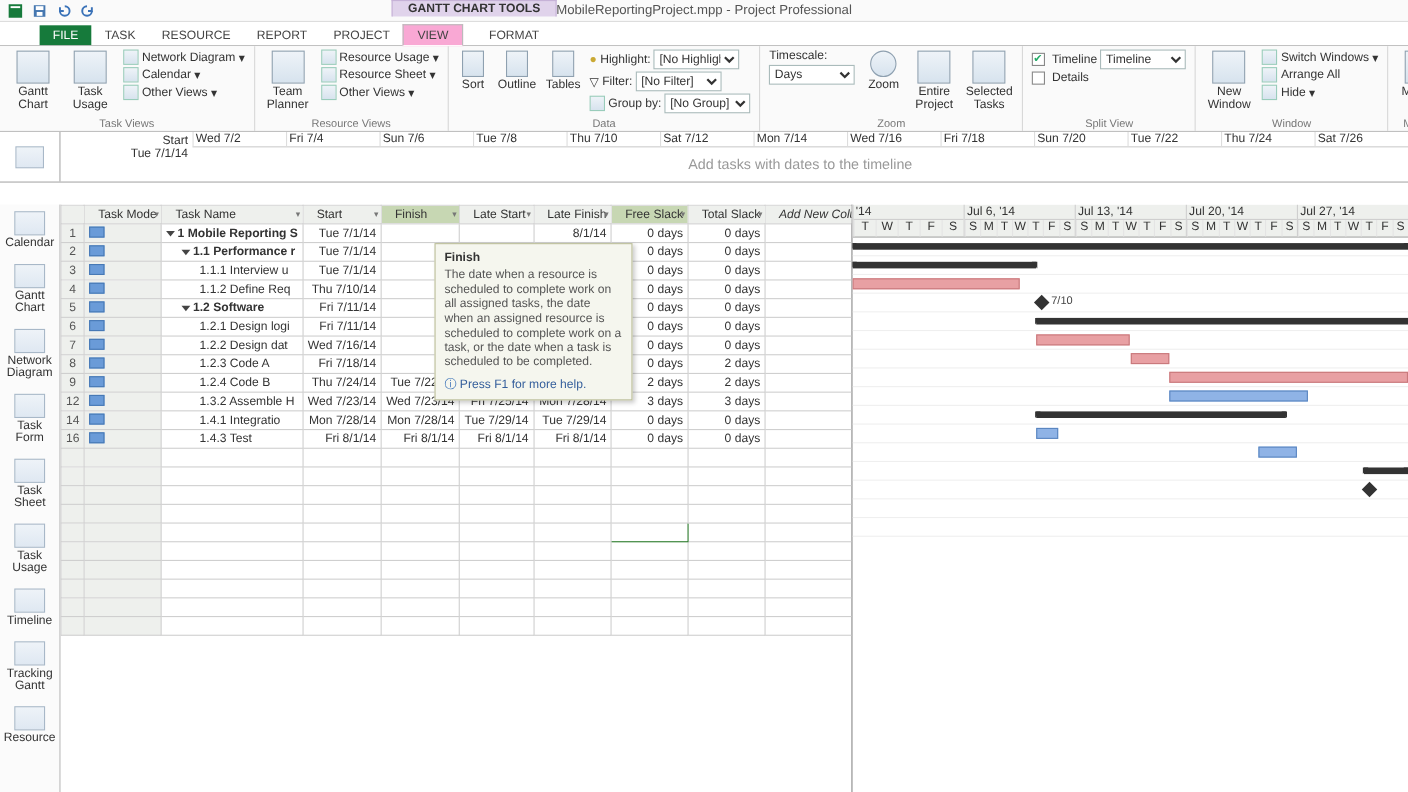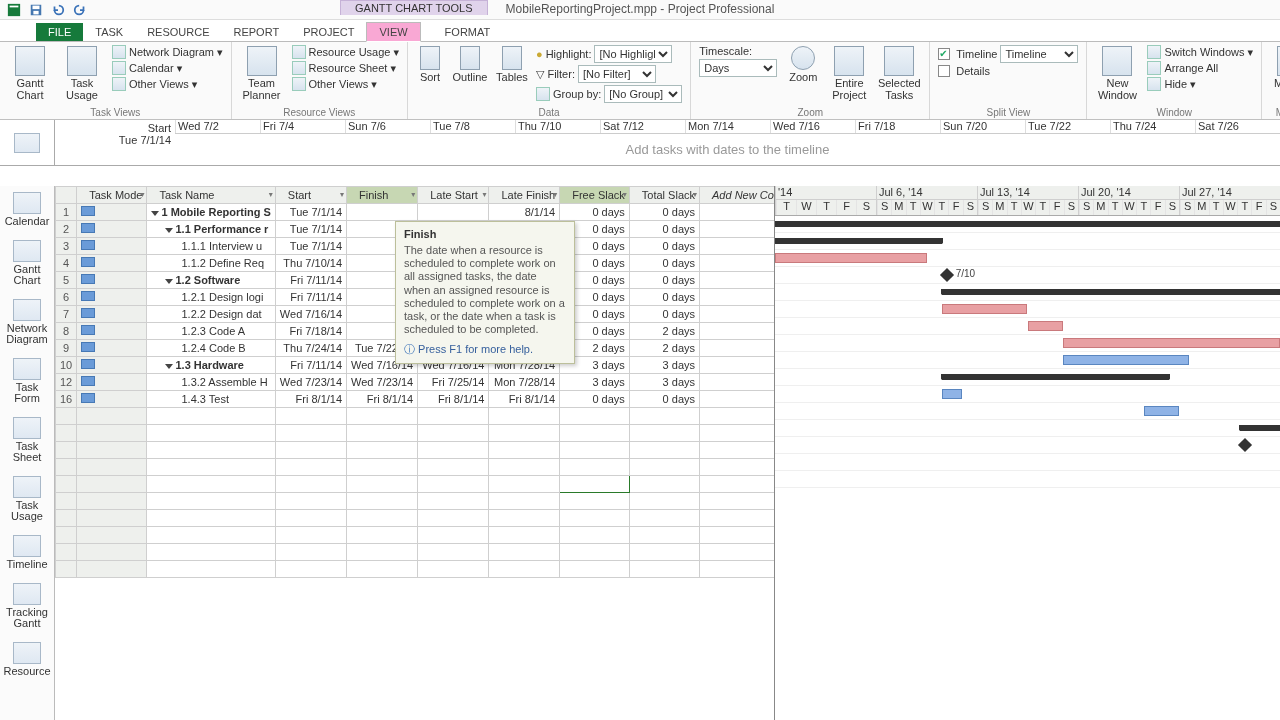--- a/index.html
+++ b/index.html
@@ -2,21 +2,21 @@
 <html><head>
 <meta charset="utf-8">
 <style>
 * { margin:0; padding:0; box-sizing:border-box; font-family:"Segoe UI",Tahoma,sans-serif; font-size:11px; color:#333; -webkit-user-select:none; user-select:none; }
 body { background:#fff; width:1280px; height:720px; overflow:hidden; position:relative; }
 
 
 .qat { display:flex; align-items:center; gap:6px; padding:2px 6px; background:#fafafa; height:20px; border-bottom:1px solid #ddd; }
 .qat .icn { width:16px; height:16px; display:inline-flex; align-items:center; justify-content:center; }
 .titlebar-text { position:absolute; top:2px; left:0; width:1280px; text-align:center; font-size:12px; color:#555; pointer-events:none; }
-.tool-tab { position:absolute; top:0; left:340px; display:flex; flex-direction:column; align-items:flex-end; font-size:10px; color:#8b63a8; }
+.tool-tab { position:absolute; top:0; left:356px; display:flex; flex-direction:column; align-items:flex-end; font-size:10px; color:#8b63a8;font-weight:bold; }
 .tool-tab .tab-label { background:#e0d3eb; padding:1px 14px; border:1px solid #c6b2d7; border-bottom:none; }
 
 
 .ribbon-tabs { display:flex; align-items:flex-end; height:22px; background:#fff; border-bottom:1px solid #bbb; }
 .ribbon-tabs .tab { padding:3px 12px; font-size:11px; color:#444; cursor:pointer; }
 .ribbon-tabs .tab.file { background:#167a3b; color:#fff;margin-left:36px; }
 .ribbon-tabs .tab.active { border:1px solid #bbb; border-bottom-color:#fff; background:#f9a8d4; margin-bottom:-1px; }
 
 
 .ribbon { display:flex; height:78px; border-bottom:1px solid #c0c0c0; background:#fafafa; }
@@ -503,44 +503,44 @@
             <td class="taskname l3 ">1.2.4 Code B</td>
             <td class="date">Thu 7/24/14</td>
             <td class="date">Tue 7/22/14</td>
             <td class="date">Tue 7/22/14</td>
             <td class="date">Mon 7/28/14</td>
             <td class="slack">2 days</td>
             <td class="slack">2 days</td>
             <td></td>
           </tr>
           <tr>
-            <td class="rownum">10</td>
-            <td class="ind"><span class="auto"></span></td>
-            <td class="taskname l2 bold"><span class="collapse-tri"></span>1.3 Hardware</td>
-            <td class="date">Fri 7/11/14</td>
-            <td class="date">Wed 7/16/14</td>
-            <td class="date">Wed 7/16/14</td>
-            <td class="date">Mon 7/28/14</td>
-            <td class="slack">3 days</td>
-            <td class="slack">3 days</td>
-            <td></td>
-          </tr>
-          <tr>
             <td class="rownum">12</td>
             <td class="ind"><span class="auto"></span></td>
             <td class="taskname l3 ">1.3.2 Assemble H</td>
             <td class="date">Wed 7/23/14</td>
             <td class="date">Wed 7/23/14</td>
             <td class="date">Fri 7/25/14</td>
             <td class="date">Mon 7/28/14</td>
             <td class="slack">3 days</td>
             <td class="slack">3 days</td>
             <td></td>
           </tr>
           <tr>
+            <td class="rownum">14</td>
+            <td class="ind"><span class="auto"></span></td>
+            <td class="taskname l3 ">1.4.1 Integratio</td>
+            <td class="date">Mon 7/28/14</td>
+            <td class="date">Mon 7/28/14</td>
+            <td class="date">Tue 7/29/14</td>
+            <td class="date">Tue 7/29/14</td>
+            <td class="slack">0 days</td>
+            <td class="slack">0 days</td>
+            <td></td>
+          </tr>
+          <tr>
             <td class="rownum">16</td>
             <td class="ind"><span class="auto"></span></td>
             <td class="taskname l3 ">1.4.3 Test</td>
             <td class="date">Fri 8/1/14</td>
             <td class="date">Fri 8/1/14</td>
             <td class="date">Fri 8/1/14</td>
             <td class="date">Fri 8/1/14</td>
             <td class="slack">0 days</td>
             <td class="slack">0 days</td>
             <td></td>

